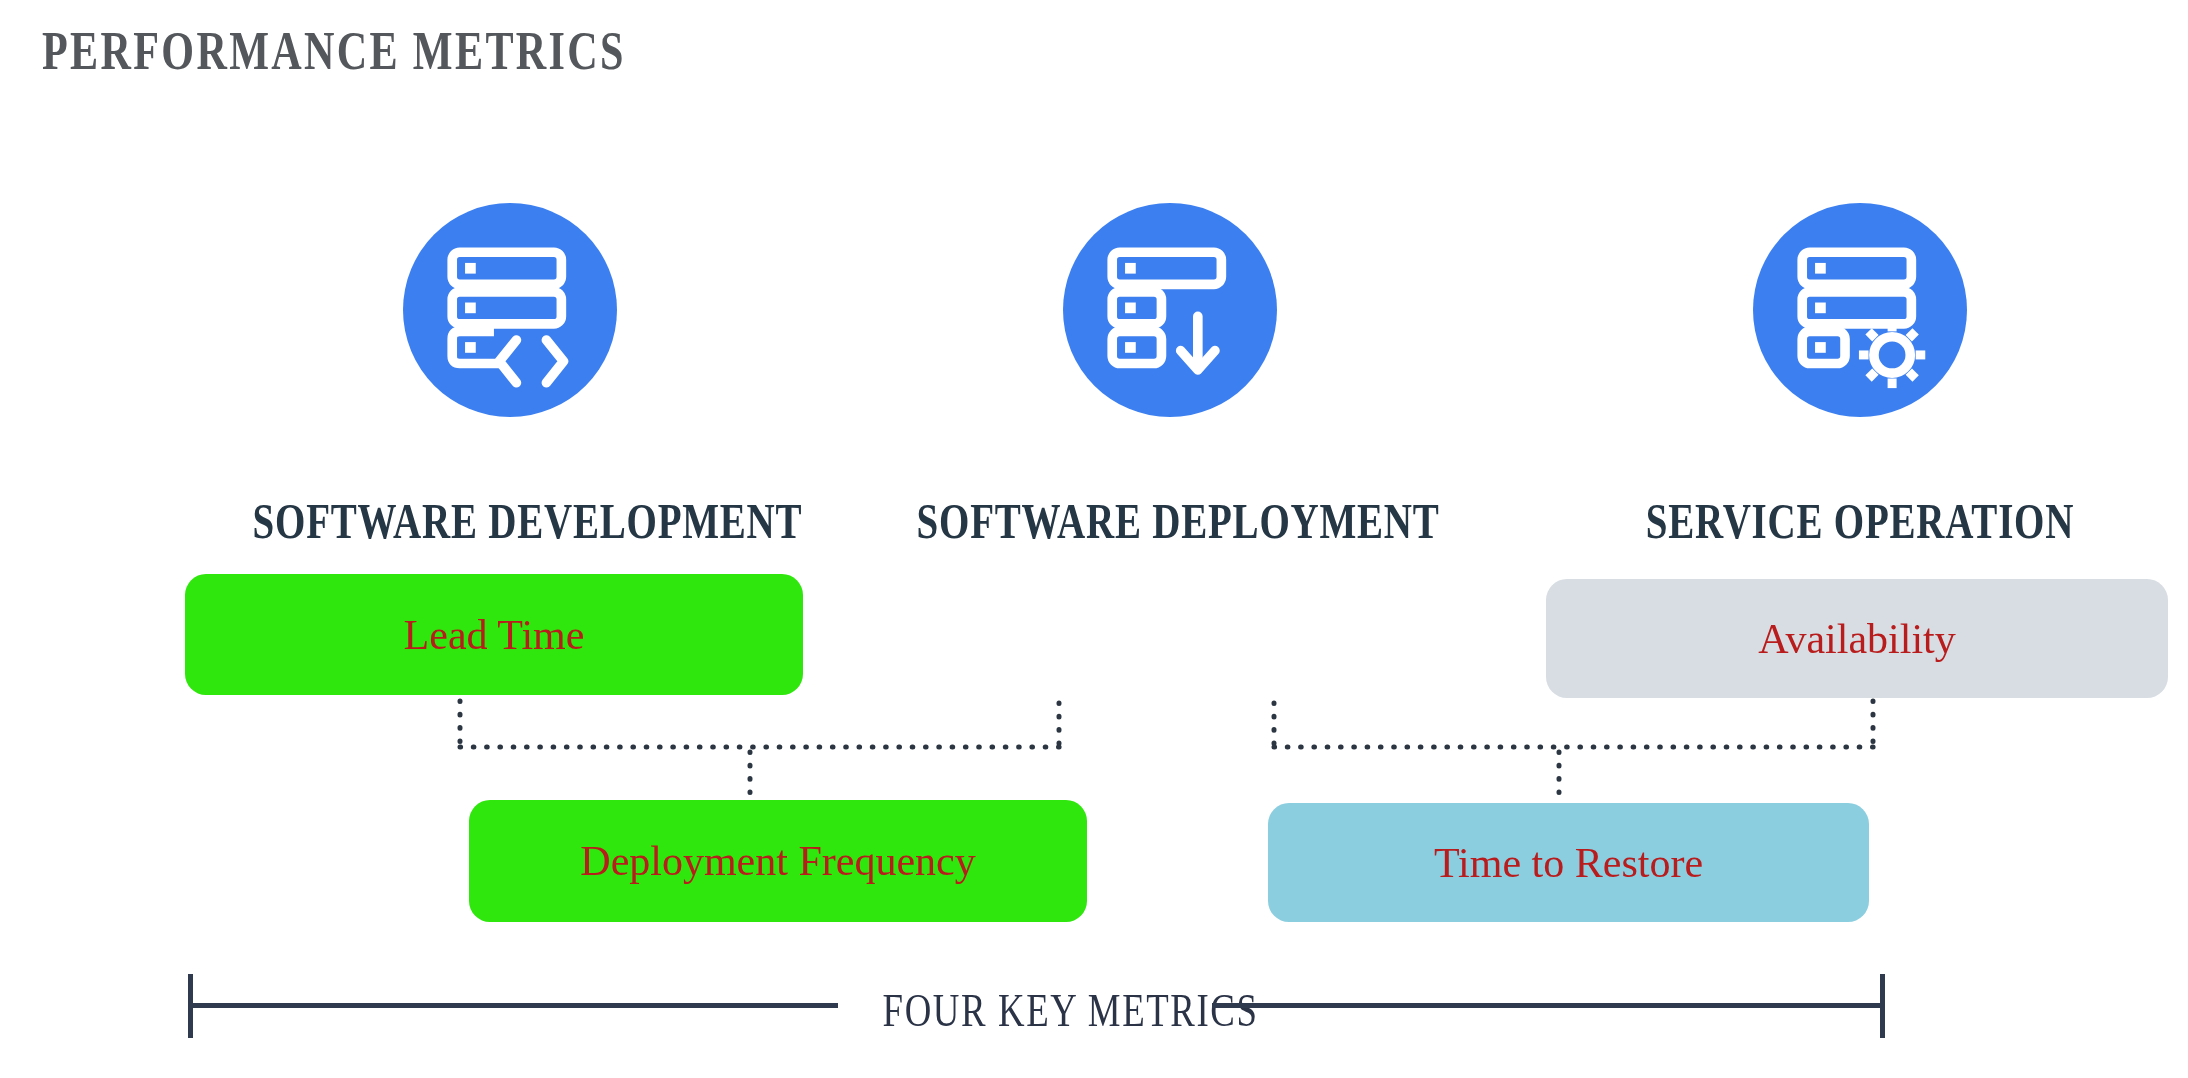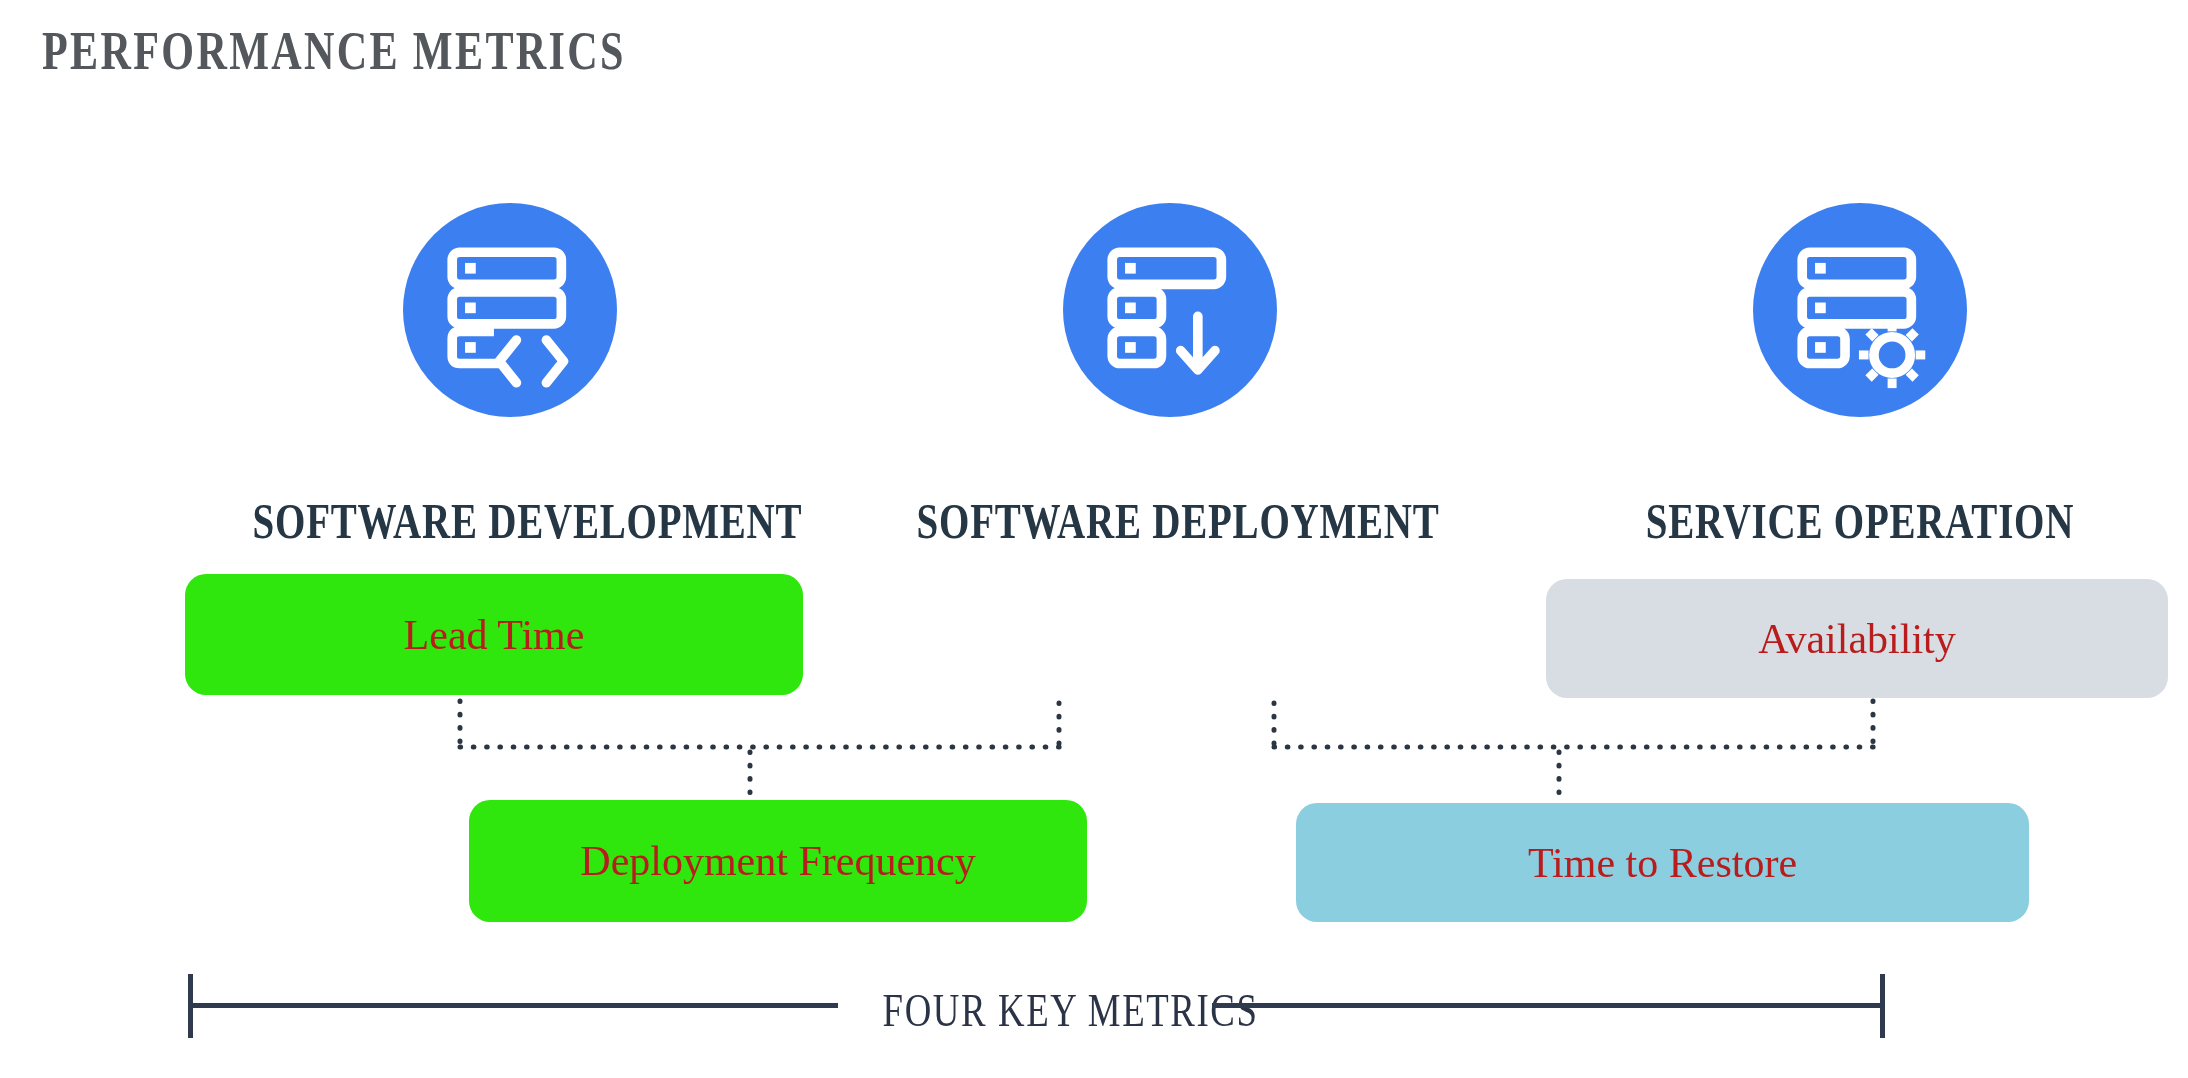--- a/index.html
+++ b/index.html
@@ -55,21 +55,21 @@
     align-items: center;
     justify-content: center;
     font-size: 42px;
     color: #b91c1c;
     border-radius: 21px;
   }
   .bar-lead-time            { left: 185px;  top: 574px; width: 618px; height: 121px; }
   .bar-change-fail          { left: 866px;  top: 578px; width: 617px; height: 122px; }
   .bar-availability         { left: 1546px; top: 579px; width: 622px; height: 119px; }
   .bar-deployment-frequency { left: 449px;  top: 800px; width: 618px; height: 122px; margin-left: 20px; }
-  .bar-time-to-restore      { left: 1296px; top: 803px; width: 733px; height: 119px; }
+  .bar-time-to-restore      { left: 1268px; top: 803px; width: 601px; height: 119px; }
   .connectors {
     position: absolute;
     left: 0; top: 0;
     width: 2188px;
     height: 1078px;
     pointer-events: none;
   }
   .bracket-cap {
     position: absolute;
     top: 974px;

